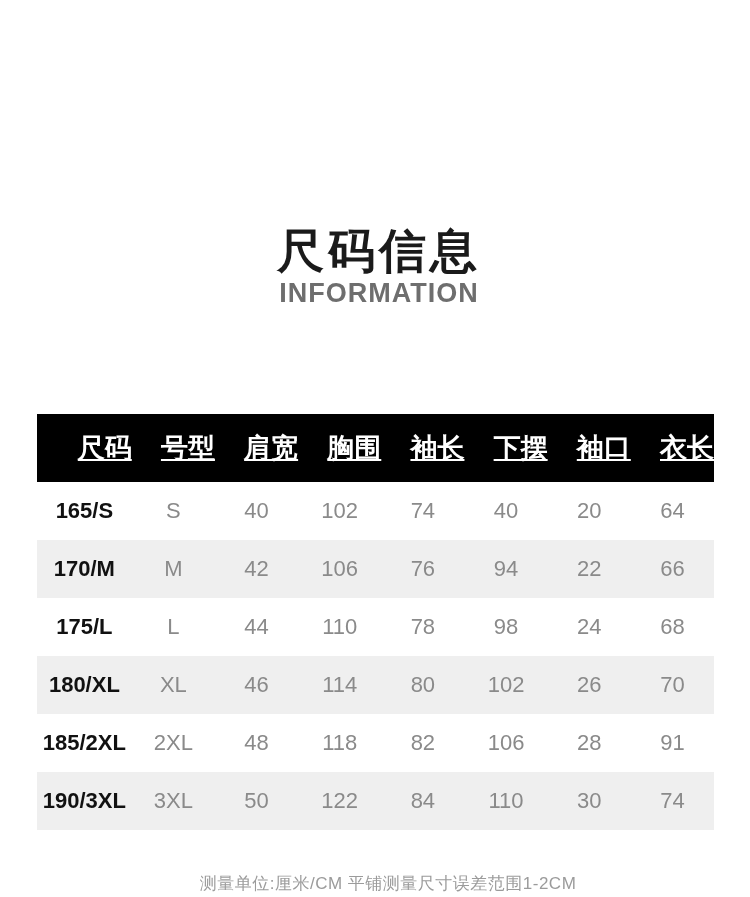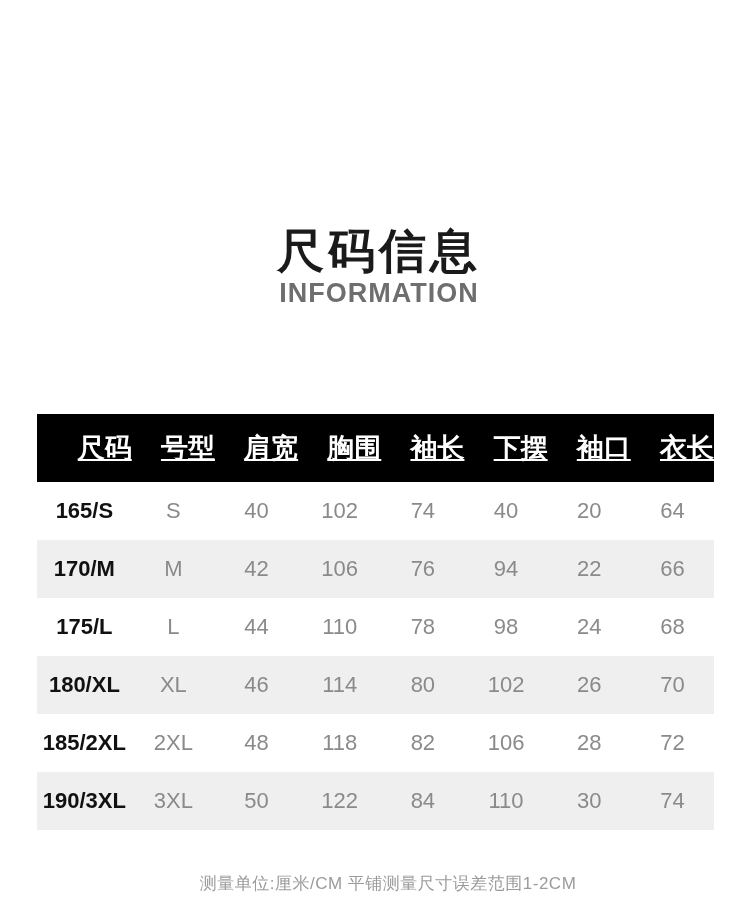--- a/index.html
+++ b/index.html
@@ -160,21 +160,21 @@
         <td>70</td>
       </tr>
       <tr>
         <td class="size-code">185/2XL</td>
         <td>2XL</td>
         <td>48</td>
         <td>118</td>
         <td>82</td>
         <td>106</td>
         <td>28</td>
-        <td>72</td>
+        <td>91</td>
       </tr>
       <tr>
         <td class="size-code">190/3XL</td>
         <td>3XL</td>
         <td>50</td>
         <td>122</td>
         <td>84</td>
         <td>110</td>
         <td>30</td>
         <td>74</td>

